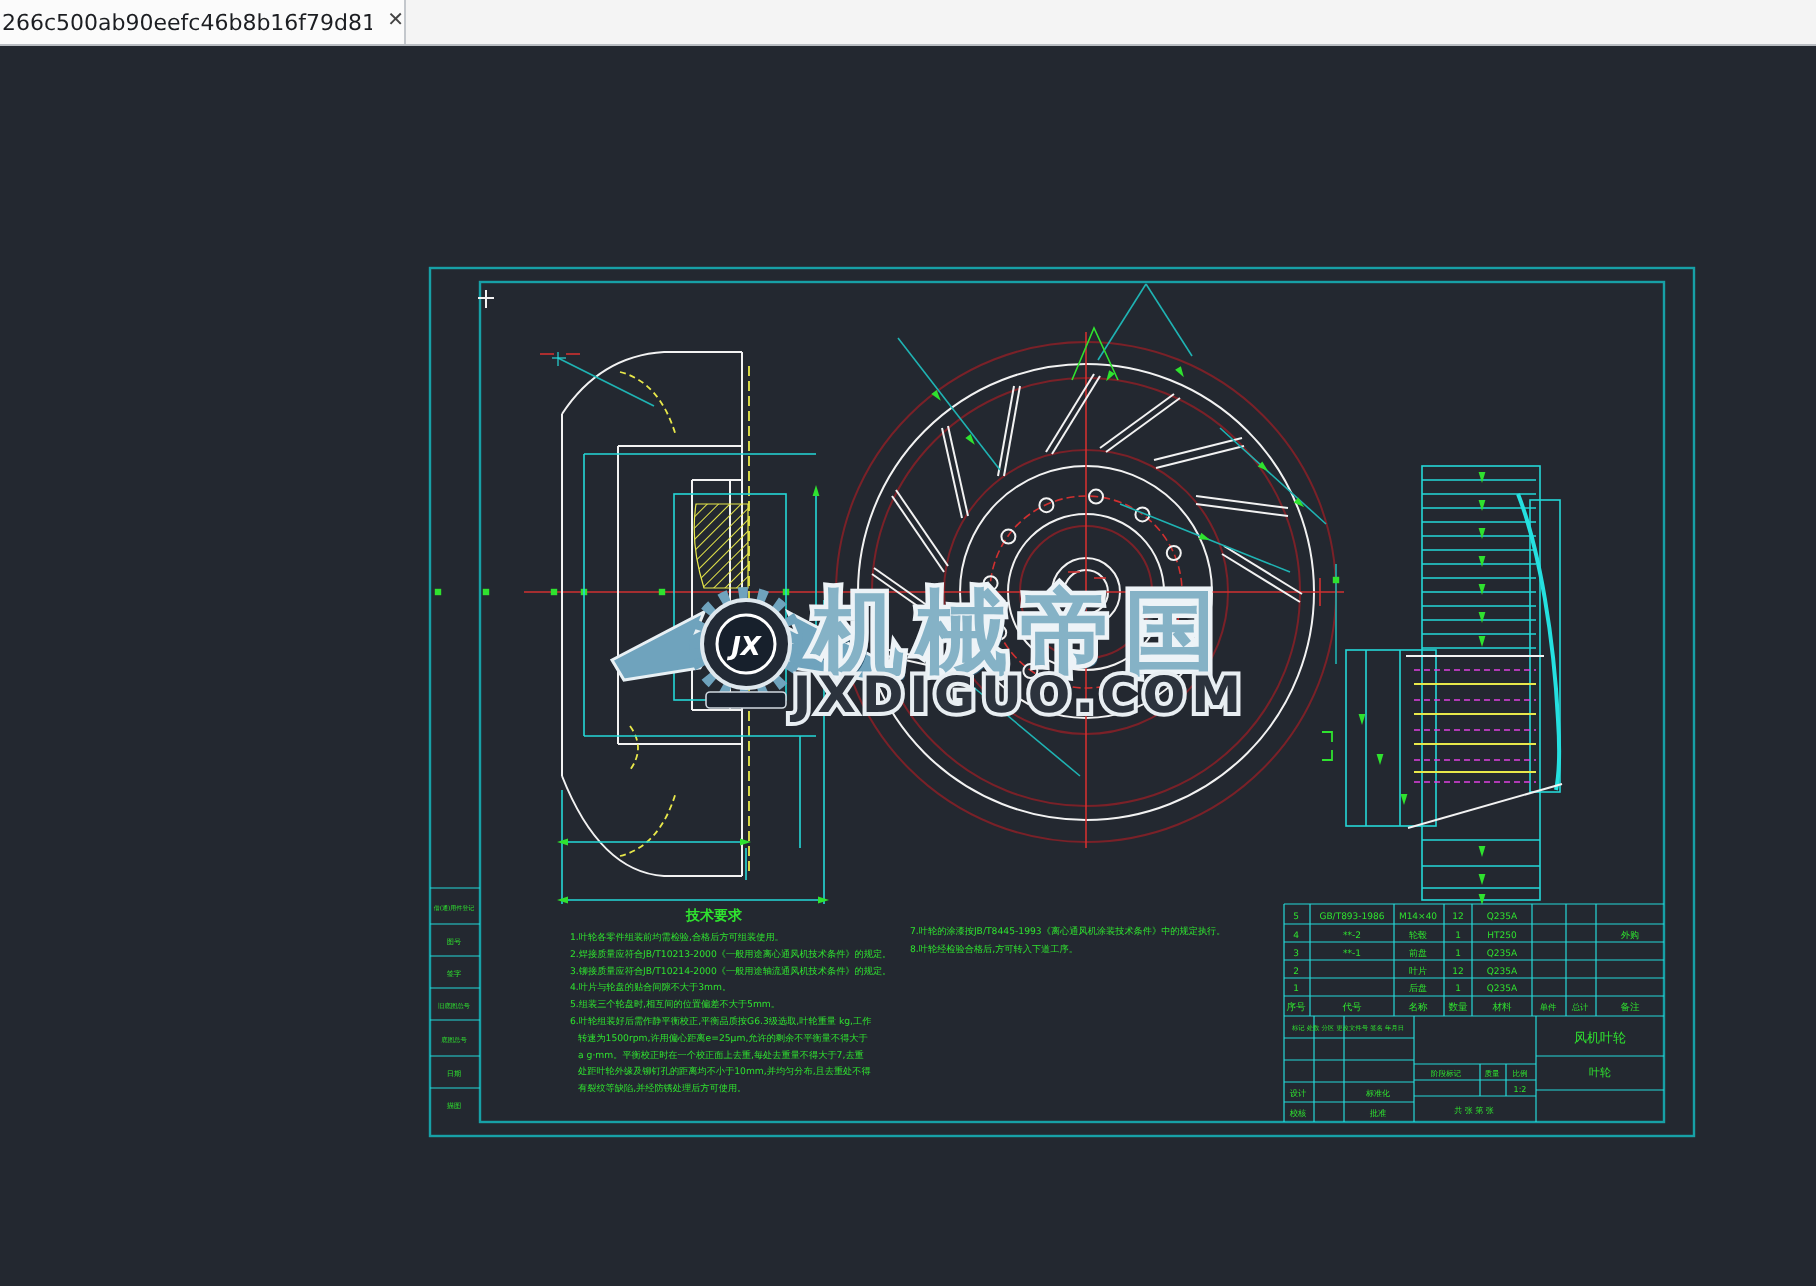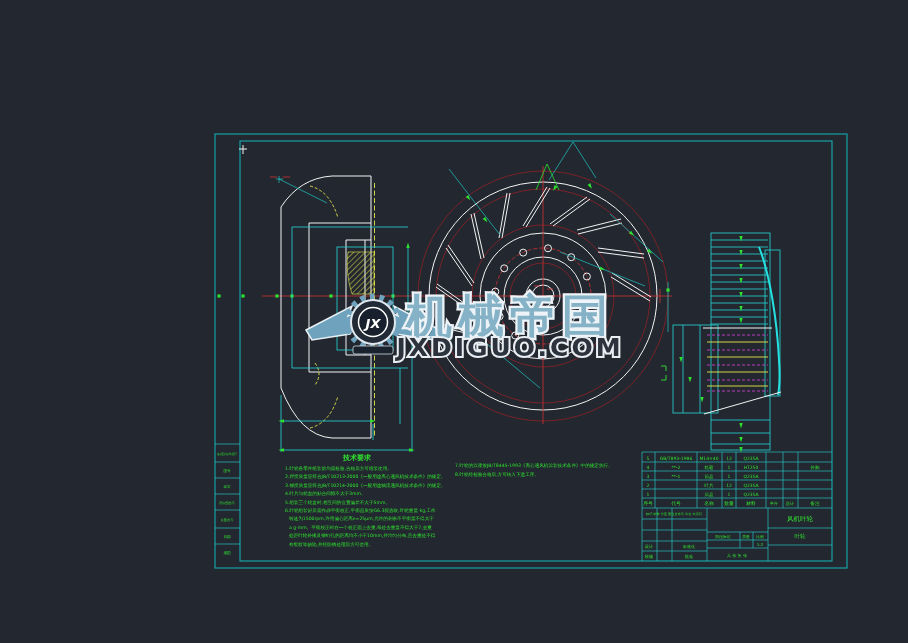--- a/index.html
+++ b/index.html
@@ -19,20 +19,26 @@
   .yel{stroke:#e8e84a;stroke-width:0.9;fill:none;}
   .mag{stroke:#e040e0;stroke-width:0.8;fill:none;}
   .frm{stroke:#17a0a6;stroke-width:1.2;fill:none;}
   .grd{stroke:#25d8d8;stroke-width:0.6;fill:none;}
 </style>
 </head>
 <body>
 
 <div class="screen">
 
+  <div class="tabbar">
+    <div class="tab">
+      <span class="tab-title">266c500ab90eefc46b8b16f79d81</span>
+      <span class="tab-close">✕</span>
+    </div>
+  </div>
 
   <div class="viewport">
   <svg width="908" height="620" viewBox="0 23 908 620">
     <defs>
       <pattern id="hatchY" width="4" height="4" patternUnits="userSpaceOnUse" patternTransform="rotate(45)">
         <line x1="0" y1="0" x2="0" y2="4" stroke="#e8e84a" stroke-width="1"></line>
       </pattern>
       <g id="gsq">
             <rect x="-1.6" y="-1.6" width="3.2" height="3.2" fill="#2fe22f"></rect>
           </g>

